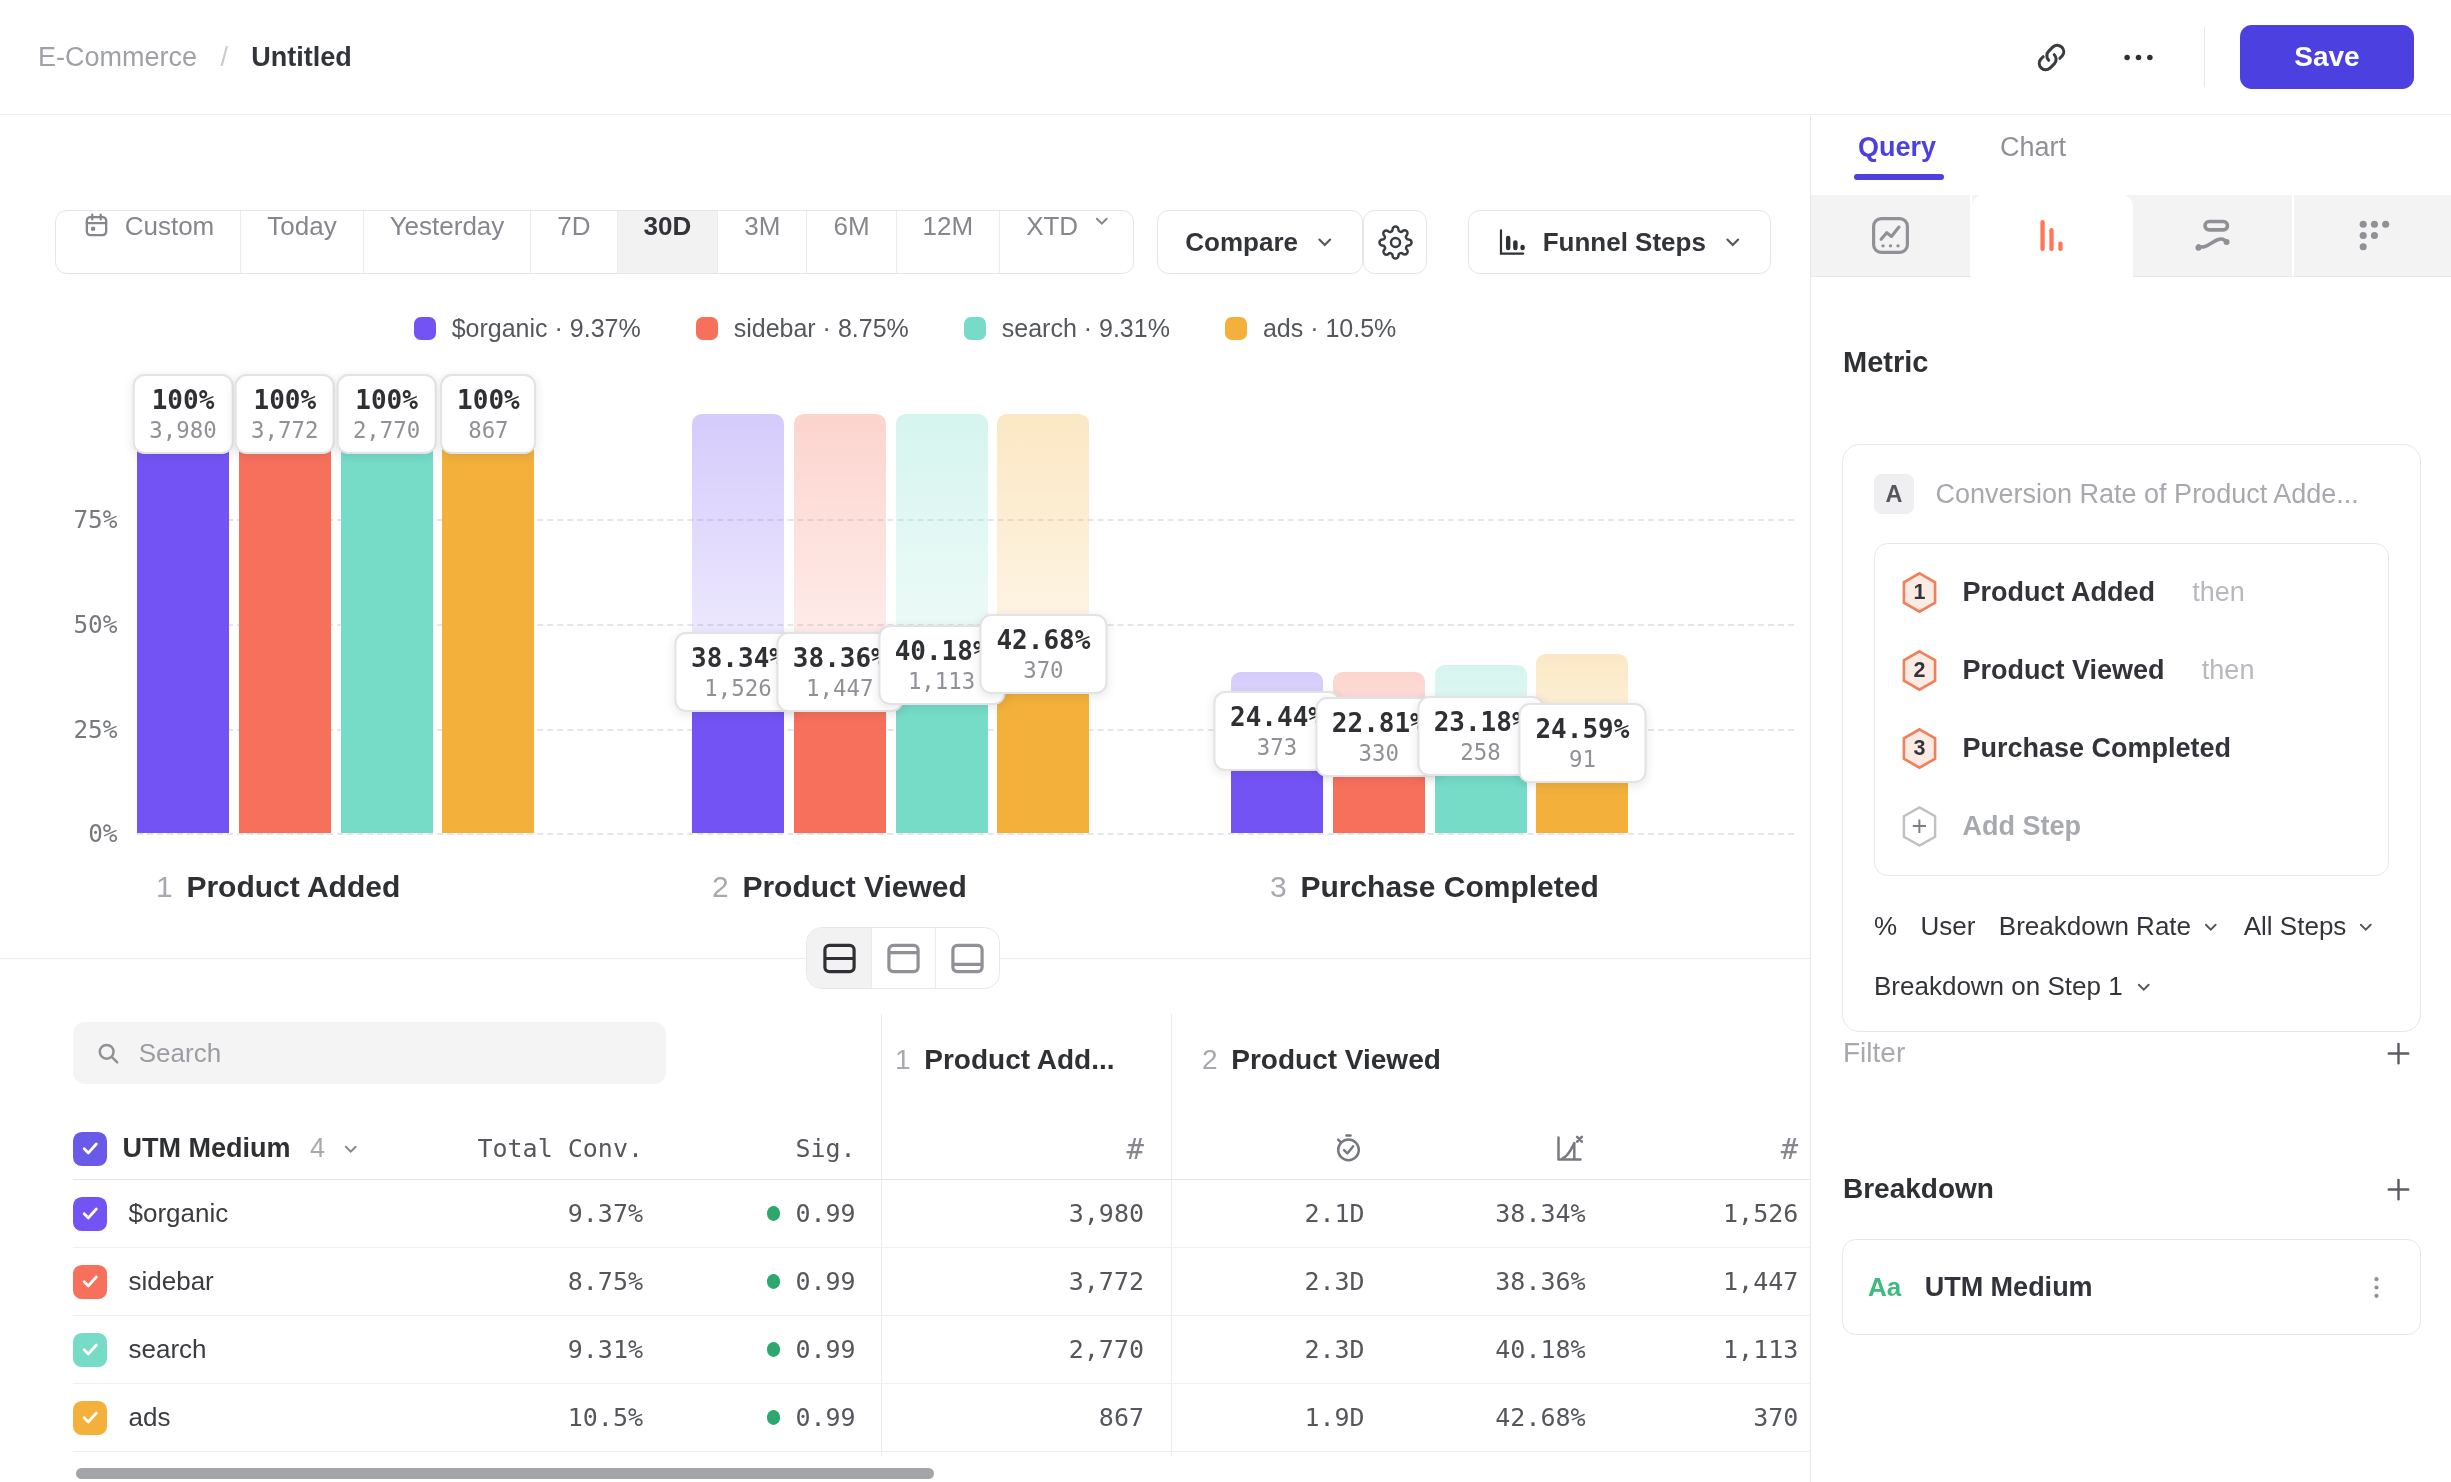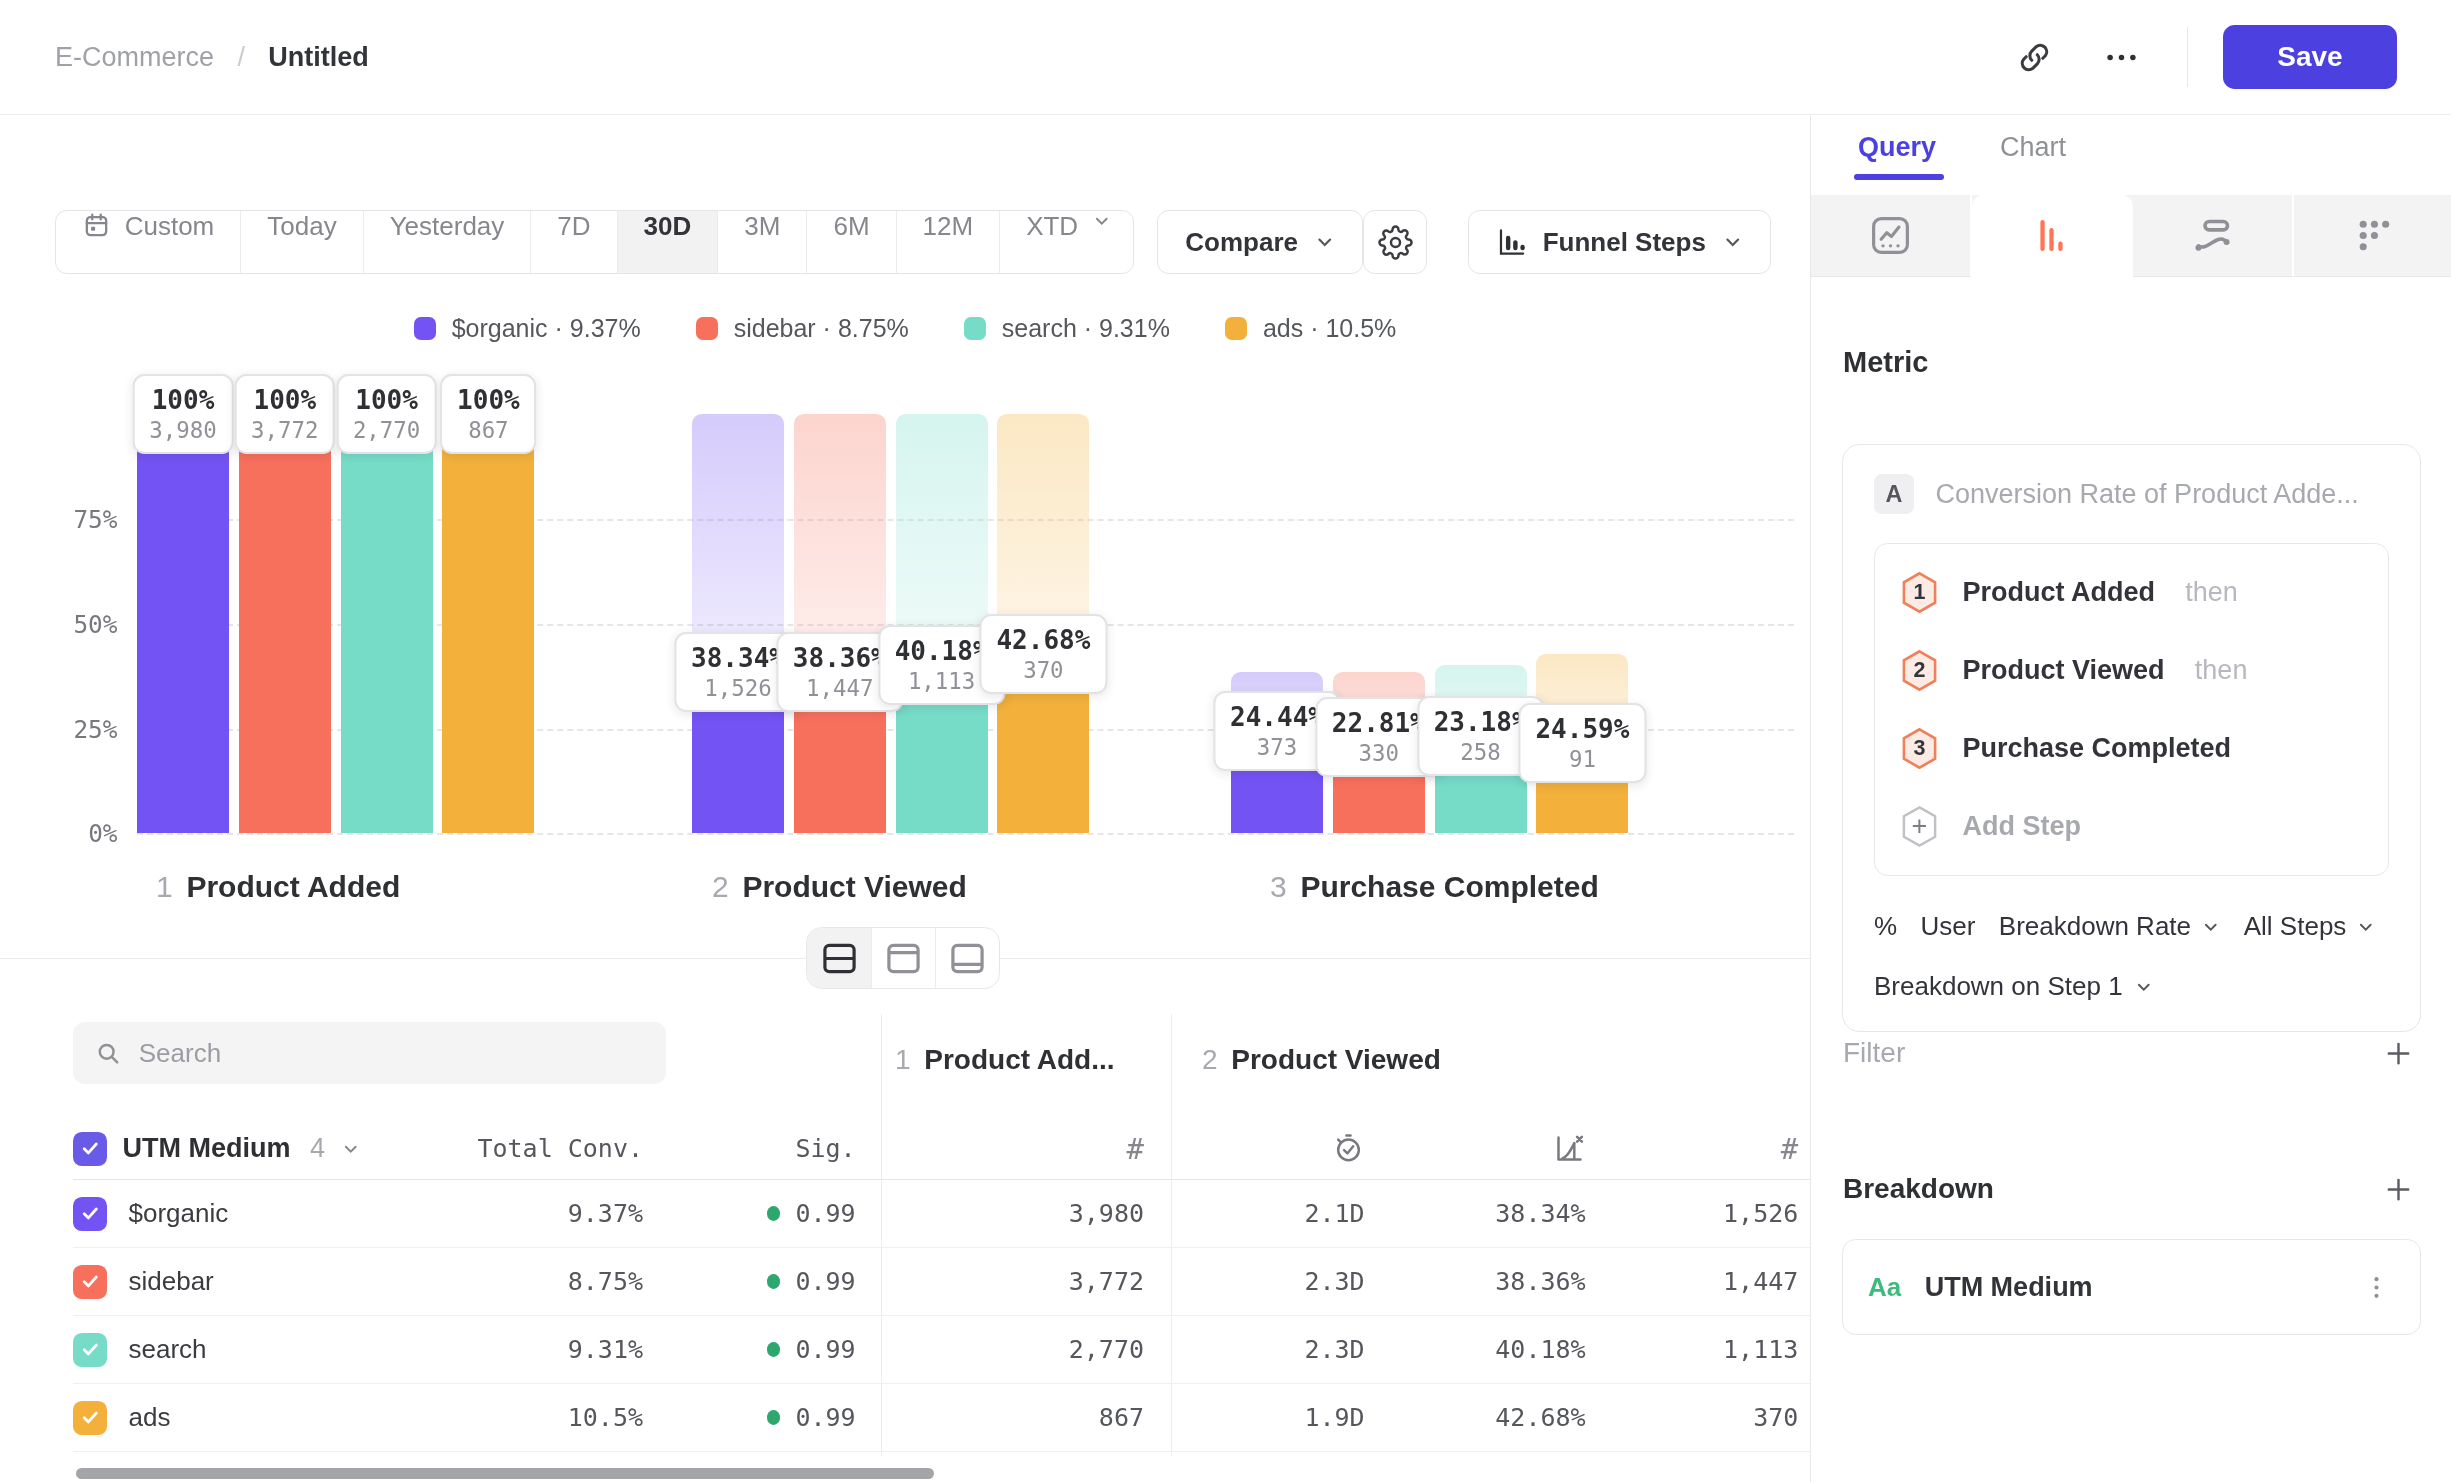--- a/index.html
+++ b/index.html
@@ -7,21 +7,21 @@
     --border:#E7E7E9; --border-lt:#EFEFF1; --indigo:#4C40E0; --orange:#FF7557;
     --green:#2CA86E; --hex-stroke:#EF8059; --hex-fill:#FCEAE4;
     --mono:"DejaVu Sans Mono",monospace;
   }
   *{box-sizing:border-box;margin:0;padding:0}
   body{font-family:"Liberation Sans",sans-serif;background:#fff;color:var(--ink)}
   .app{position:relative;width:2452px;height:1482px;background:#fff;overflow:hidden}
 
   
   .tophdr{position:absolute;left:0;top:0;width:2452px;height:115px;border-bottom:1px solid #ECECEE;
-    display:flex;align-items:center;padding:0 55px;background:#fff;z-index:5}
+    display:flex;align-items:center;padding:0 38px;background:#fff;z-index:5}
   .crumbs{display:flex;align-items:center;gap:23.4px;font-size:27px}
   .crumb-parent{color:#9FA1A7}
   .crumb-sep{color:#C9CBCF}
   .crumb-title{color:var(--ink);font-weight:700}
   .hdr-right{margin-left:auto;display:flex;align-items:center}
   .icon-btn{display:flex;align-items:center;justify-content:center;width:62px;height:62px;border-radius:9.8px;cursor:pointer;background:transparent;border:none}
   .hdr-div{width:1px;height:60px;background:#E7E7E9;margin:0 35px}
   .save-btn{width:174px;height:64px;border:none;border-radius:11.7px;background:var(--indigo);color:#fff;
     font-size:28px;font-weight:700;font-family:inherit;cursor:pointer}
 
@@ -113,21 +113,21 @@
   .metric-top{display:flex;align-items:center;gap:21.5px}
   .a-badge{width:40px;height:40px;border-radius:7.8px;background:#EFEFF1;display:flex;align-items:center;justify-content:center;
     font-size:23.4px;font-weight:700;color:#55575C;flex:none}
   .metric-title{font-size:27px;color:#A7A9AE;white-space:nowrap;overflow:hidden}
   .steps-card{margin-top:29px;border:1px solid var(--border);border-radius:13.7px;padding:27px 25px}
   .step-row{display:flex;align-items:center;gap:23.4px;margin-bottom:35px;cursor:pointer}
   .hexwrap{position:relative;width:39px;height:43px;flex:none}
   .hexwrap span{position:absolute;inset:0;display:flex;align-items:center;justify-content:center;font-size:21.5px;font-weight:700;color:#33353B}
   .hexwrap.addhex span{color:#7B7D82;font-size:27px;font-weight:400}
   .step-name{font-size:27px;font-weight:700;color:#32343A}
-  .step-then{font-size:27px;color:#B6B8BD;margin-left:7px}
+  .step-then{font-size:27px;color:#B6B8BD;margin-left:14px}
   .addstep .step-name{color:#A7A9AE;font-weight:700}
   .window-row{display:flex;align-items:center;margin-top:39px;margin-bottom:3.9px;gap:19.5px}
   .window-lbl{font-size:26px;color:#32343A}
   .window-input{width:115px;height:55px;border:none;border-radius:7.8px;background:#F3F3F4;font-size:26px;font-family:inherit;
     color:#32343A;padding:0 17.6px;outline:none}
   .days-btn{height:55px;border:1px solid #DBDBDE;border-radius:7.8px;background:#fff;display:flex;align-items:center;gap:13.7px;
     padding:0 19.5px;font-size:26px;color:#32343A;font-family:inherit;cursor:pointer}
   .adv{margin-left:auto;display:flex;align-items:center;gap:9.8px;font-size:26px;color:#A7A9AE;cursor:pointer}
   .measure-row{display:flex;align-items:center;gap:23.4px;margin-top:35px;font-size:26px;color:#32343A;flex-wrap:nowrap}
   .measure-item{display:flex;align-items:center;gap:9.8px;cursor:pointer;white-space:nowrap}

